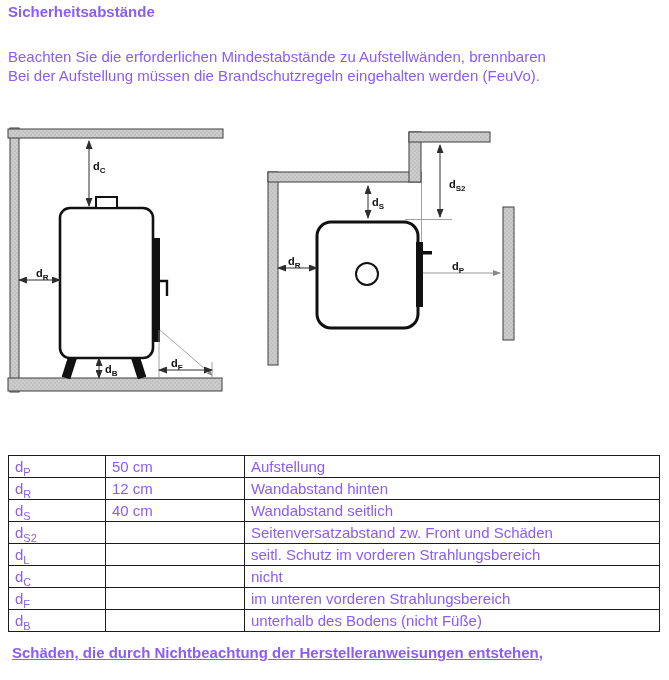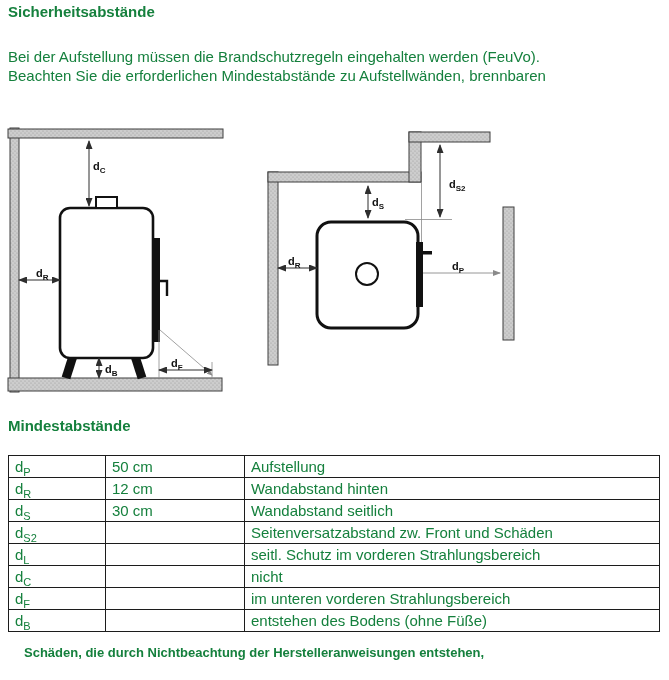--- a/index.html
+++ b/index.html
@@ -1,18 +1,18 @@
 <!DOCTYPE html>
 <html><head>
 <meta charset="utf-8">
 <style>
   html,body { margin:0; padding:0; background:#fff; }
   .page {
     position:relative; width:669px; height:680px; overflow:hidden;
-    background:#fff; color:#15803d;
+    background:#fff; color:#8b5cf6;
     font-family:"Liberation Sans", sans-serif;
   }
   .title {
     position:absolute; left:8px; top:3px;
     font-size:15px; font-weight:bold; line-height:18px;
   }
   .intro {
     position:absolute; left:8px; top:47px;
     font-size:15px; line-height:19px;
   }
@@ -26,42 +26,42 @@
   }
   .dtable td {
     border:1px solid #1c1c1c; height:21px;
     padding:0 2px 0 6px; vertical-align:middle;
     white-space:nowrap; overflow:hidden;
   }
   .dtable td.c-sym { width:88px; }
   .dtable td.c-val { width:130px; }
   .sym sub { font-size:11px; line-height:0; }
   .warning {
-    position:absolute; left:24px; top:643px;
-    font-size:13px; font-weight:bold; line-height:19px;
+    position:absolute; left:12px; top:643px;
+    font-size:15px; font-weight:bold; line-height:19px;text-decoration:underline;
   }
   svg.diagram { position:absolute; left:0; top:120px; }
   .wall   { fill:url(#wallpat); stroke:#3f3f3f; stroke-width:1; }
   .dimln  { stroke:#2e2e2e; stroke-width:1; fill:none; }
   .thin   { stroke:#8a8a8a; stroke-width:0.8; fill:none; }
   .dimg   { stroke:#8a8a8a; stroke-width:0.9; fill:none; }
   .stove  { fill:#fff; stroke:#111; }
   .dim    { font-family:"Liberation Sans", sans-serif; font-size:11px; font-weight:bold; fill:#111; }
   .dim .sub { font-size:8px; }
 </style>
 </head>
 <body>
 
 <div class="page">
 
   <div class="title">Sicherheitsabstände</div>
 
   <div class="intro">
+    <div>Beachten Sie die erforderlichen Mindestabstände zu Aufstellwänden, brennbaren</div>
     <div>Bei der Aufstellung müssen die Brandschutzregeln eingehalten werden (FeuVo).</div>
-    <div>Beachten Sie die erforderlichen Mindestabstände zu Aufstellwänden, brennbaren</div>
   </div>
 
   <svg class="diagram" width="669" height="278" viewBox="0 0 669 278">
     <defs>
       <pattern id="wallpat" patternUnits="userSpaceOnUse" width="4" height="4">
         <rect width="4" height="4" fill="#cdcdcd"></rect>
         <circle cx="1" cy="1" r="0.6" fill="#9a9a9a"></circle>
         <circle cx="3" cy="3" r="0.6" fill="#9a9a9a"></circle>
       </pattern>
       <marker id="aE" markerWidth="9" markerHeight="7" refX="8" refY="3.5" orient="auto" markerUnits="userSpaceOnUse">
@@ -121,37 +121,36 @@
     <line class="dimln" x1="440" y1="25" x2="440" y2="97" marker-start="url(#aS)" marker-end="url(#aE)"></line>
     <line class="dimln" x1="278" y1="148" x2="317" y2="148" marker-start="url(#aS)" marker-end="url(#aE)"></line>
     <line class="dimg" x1="423" y1="153" x2="500" y2="153" marker-end="url(#aEg)"></line>
 
     <text class="dim" x="372" y="86"><tspan>d</tspan><tspan class="sub" dy="2.5">S</tspan></text>
     <text class="dim" x="449" y="68"><tspan>d</tspan><tspan class="sub" dy="2.5">S2</tspan></text>
     <text class="dim" x="288" y="145"><tspan>d</tspan><tspan class="sub" dy="2.5">R</tspan></text>
     <text class="dim" x="452" y="150"><tspan>d</tspan><tspan class="sub" dy="2.5">P</tspan></text>
   </svg>
 
-  <div class="subtitle">Mindestabstände</div>
 
   <table class="dtable">
     <tbody>
       <tr>
         <td class="c-sym"><span class="sym"><span>d</span><sub>P</sub></span></td>
         <td class="c-val">50 cm</td>
         <td class="c-desc">Aufstellung</td>
       </tr>
       <tr>
         <td class="c-sym"><span class="sym"><span>d</span><sub>R</sub></span></td>
         <td class="c-val">12 cm</td>
         <td class="c-desc">Wandabstand hinten</td>
       </tr>
       <tr>
         <td class="c-sym"><span class="sym"><span>d</span><sub>S</sub></span></td>
-        <td class="c-val">30 cm</td>
+        <td class="c-val">40 cm</td>
         <td class="c-desc">Wandabstand seitlich</td>
       </tr>
       <tr>
         <td class="c-sym"><span class="sym"><span>d</span><sub>S2</sub></span></td>
         <td class="c-val"></td>
         <td class="c-desc">Seitenversatzabstand zw. Front und Schäden</td>
       </tr>
       <tr>
         <td class="c-sym"><span class="sym"><span>d</span><sub>L</sub></span></td>
         <td class="c-val"></td>
@@ -163,21 +162,21 @@
         <td class="c-desc">nicht</td>
       </tr>
       <tr>
         <td class="c-sym"><span class="sym"><span>d</span><sub>F</sub></span></td>
         <td class="c-val"></td>
         <td class="c-desc">im unteren vorderen Strahlungsbereich</td>
       </tr>
       <tr>
         <td class="c-sym"><span class="sym"><span>d</span><sub>B</sub></span></td>
         <td class="c-val"></td>
-        <td class="c-desc">entstehen des Bodens (ohne Füße)</td>
+        <td class="c-desc">unterhalb des Bodens (nicht Füße)</td>
       </tr>
     </tbody>
   </table>
 
   <div class="warning">
     <div>Schäden, die durch Nichtbeachtung der Herstelleranweisungen entstehen,</div>
   </div>
 
 </div>
 

